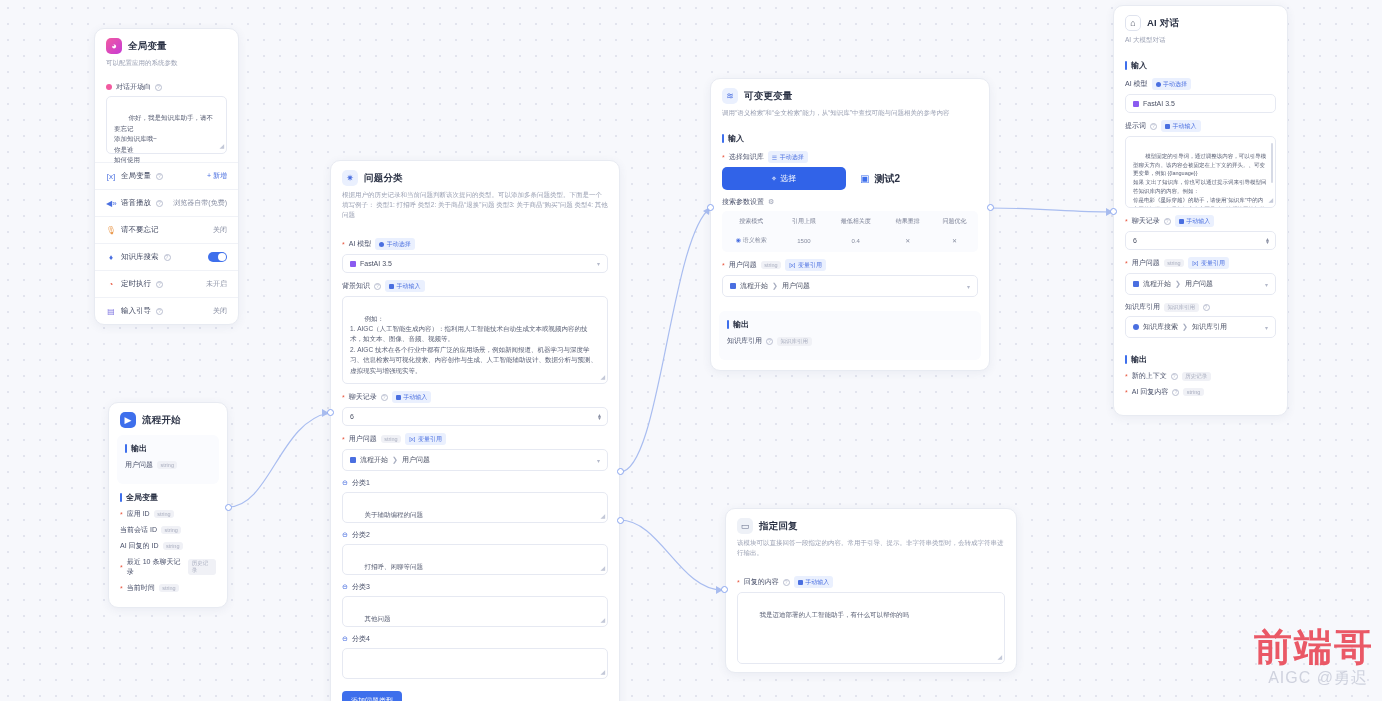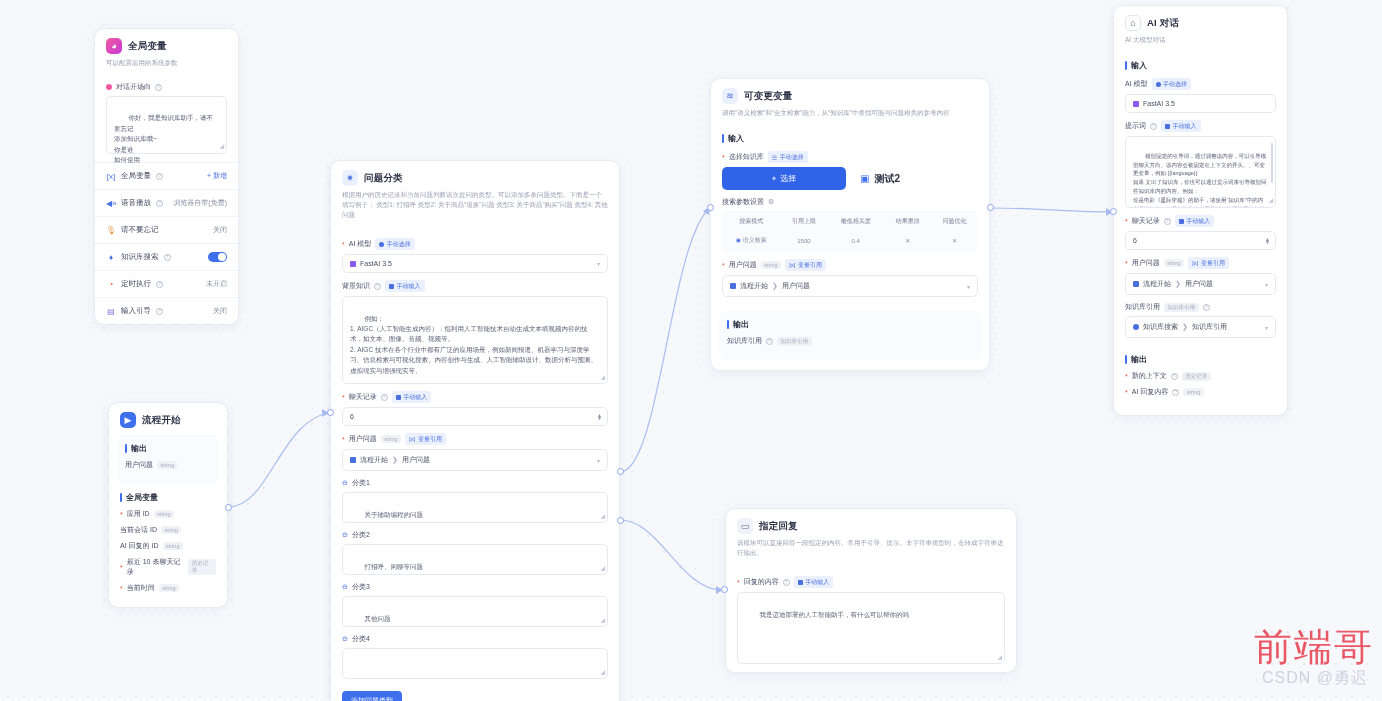--- a/index.html
+++ b/index.html
@@ -96,21 +96,21 @@
   .stepper { position: relative; }
   .stepper .arrows { position: absolute; right: 5px; top: 50%; transform: translateY(-50%); display: flex; flex-direction: column; line-height: .7; color: #8a90a4; font-size: 5px; }
 
   .out-item { display: flex; align-items: center; gap: 4px; font-size: 7px; color: #49506a; margin: 6px 0; }
 
   .port { position: absolute; width: 7px; height: 7px; border-radius: 50%; background: #fff; border: 1.2px solid #8aa6f0; }
 
   .watermark {
     position: absolute; right: 8px; bottom: 28px;
     font-family: "DejaVu Serif", serif; font-size: 38px; color: #e94b5a;
-    font-weight: normal; letter-spacing: 2px; opacity: .92;
+    font-weight: bold; letter-spacing: 2px; opacity: .92;
   }
   .watermark-sub {
     position: absolute; right: 14px; bottom: 12px;
     font-size: 16px; color: #cfd2de; letter-spacing: 1px;
   }
   .scroll-thumb { position: absolute; width: 2.5px; border-radius: 2px; background: #d6dae6; }
 </style>
 </head>
 <body>
 
@@ -578,14 +578,14 @@
         <span class="req">*</span>
         <span>AI 回复内容</span>
         <span class="qmark">?</span>
         <span class="tag-gray">string</span>
       </div>
     </div>
   </div>
   <div class="port" style="left:1110px; top:208px;"></div>
 
   <div class="watermark">前端哥</div>
-  <div class="watermark-sub">CSDN @勇迟</div>
+  <div class="watermark-sub">AIGC @勇迟</div>
 </div>
 
 </body></html>

